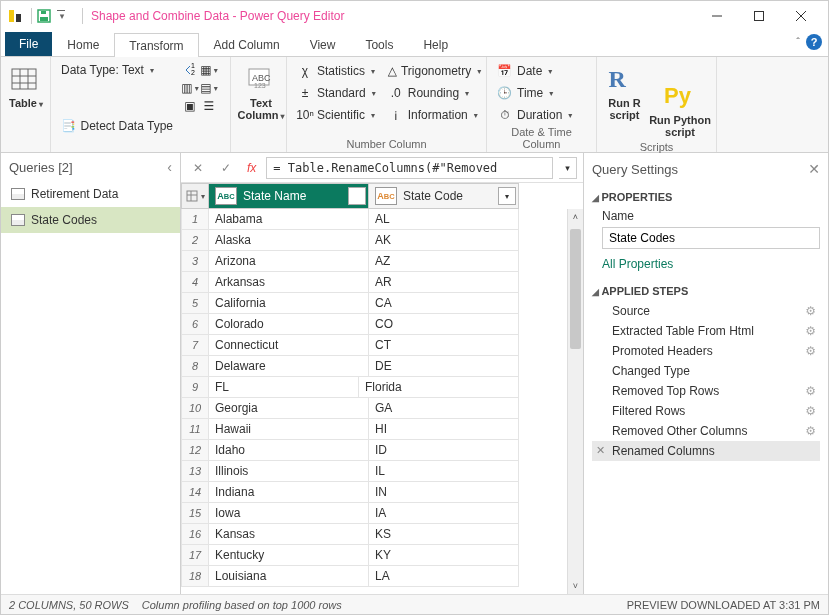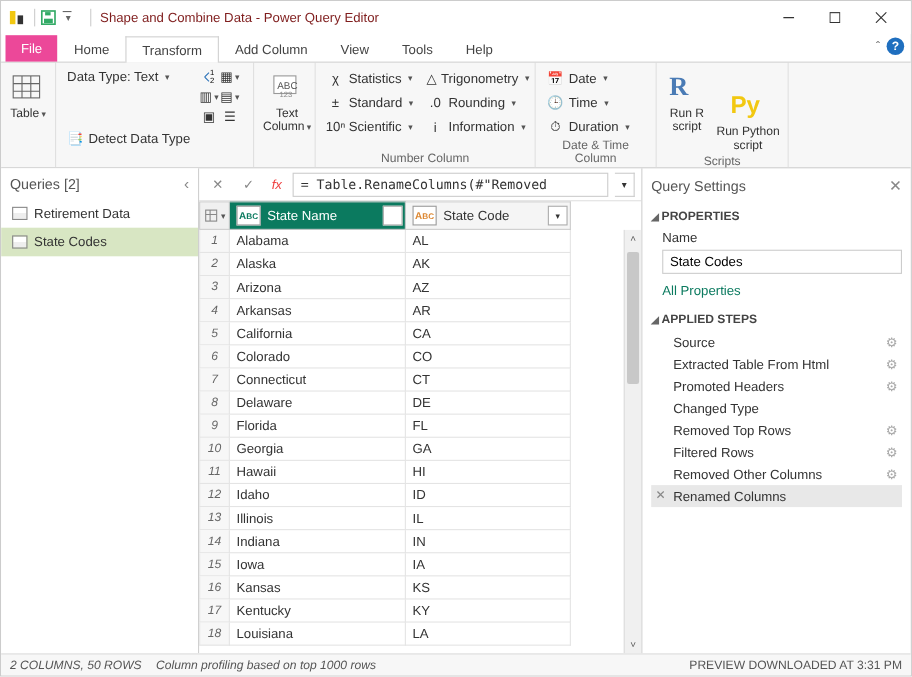--- a/index.html
+++ b/index.html
@@ -2,38 +2,38 @@
 <html><head>
 <meta charset="utf-8">
 <style>
 * { box-sizing: border-box; margin: 0; padding: 0; font-family: "Segoe UI", Arial, sans-serif; }
 body { width: 829px; height: 615px; background: #fff; font-size: 12px; color: #333; border: 1px solid #ccc; overflow: hidden; position: relative; }
 
 
 .titlebar { height: 30px; display: flex; align-items: center; padding: 0 6px; background: #fff; }
 .tb-icon { width: 16px; height: 16px; margin-right: 4px; display:flex; align-items:center; justify-content:center; }
 .tb-sep { width:1px; height:16px; background:#ccc; margin:0 4px; }
-.tb-title { flex: 1; font-size: 12px; color:#7f1d1d; padding-left:4px; }
+.tb-title { flex: 1; font-size: 12px; color:#ec4899; padding-left:4px; }
 .tb-btn { width: 42px; height: 28px; display:flex; align-items:center; justify-content:center; color:#333; }
 
 
 .ribtabs { height: 26px; display:flex; align-items:flex-end; padding-left: 4px; border-bottom:1px solid #d0d0d0; position:relative; }
-.filetab { background:#ec4899; color:#fff; padding:4px 14px; font-size:12px; height:24px; display:flex; align-items:center; }
+.filetab { background:#0c4a6e; color:#fff; padding:4px 14px; font-size:12px; height:24px; display:flex; align-items:center; }
 .rtab { padding:4px 14px; font-size:12px; height:24px; display:flex; align-items:center; color:#444; border:1px solid transparent; border-bottom:none; }
 .rtab.active { border-color:#d0d0d0; background:#fff; position:relative; top:1px; }
 .ribhelp { position:absolute; right:6px; top:3px; display:flex; align-items:center; gap:6px; }
 
 
 .ribbon { height: 96px; background:#f7f7f7; border-bottom:1px solid #d0d0d0; display:flex; }
 .rgroup { border-right:1px solid #e0e0e0; padding:4px 6px 2px 6px; display:flex; flex-direction:column; }
 .rgroup-body { flex:1; display:flex; align-items:flex-start; gap:4px; }
 .rgroup-label { text-align:center; font-size:11px; color:#666; padding-top:1px; }
 .bigbtn { width:48px; display:flex; flex-direction:column; align-items:center; gap:2px; padding:2px; }
 .bigbtn .ico { width:32px; height:32px; display:flex; align-items:center; justify-content:flex-start; }
-.bigbtn .lbl { font-size:11px; text-align:center; line-height:1.1; }
+.bigbtn .lbl { font-size:11px; text-align:center; line-height:1.1;font-weight:bold; }
 .stack { display:flex; flex-direction:column; gap:2px; }
 .rbtn { display:flex; align-items:center; gap:4px; padding:2px 4px; font-size:12px; white-space:nowrap; }
 .rbtn .ico { width:16px; height:16px; display:flex; align-items:center; justify-content:center; }
 .dd { font-size:8px; color:#555; padding-left:2px; }
 .minibox{ width:18px; height:18px; display:flex; align-items:center; justify-content:center; border:1px solid transparent;}
 
 
 .main { position:absolute; top:152px; left:0; right:0; bottom:20px; display:flex; }
 .queries { width:180px; border-right:1px solid #d0d0d0; background:#fff; display:flex; flex-direction:column; }
 .pane-hdr { display:flex; align-items:center; justify-content:space-between; padding:6px 8px; color:#555; font-size:13px; }
@@ -380,22 +380,22 @@
             <div class="cell col-name">Connecticut</div>
             <div class="cell col-code">CT</div>
           </div>
           <div class="grow">
             <div class="rn">8</div>
             <div class="cell col-name">Delaware</div>
             <div class="cell col-code">DE</div>
           </div>
           <div class="grow">
             <div class="rn">9</div>
+            <div class="cell col-code">FL</div>
             <div class="cell col-name">Florida</div>
-            <div class="cell col-code">FL</div>
           </div>
           <div class="grow">
             <div class="rn">10</div>
             <div class="cell col-name">Georgia</div>
             <div class="cell col-code">GA</div>
           </div>
           <div class="grow">
             <div class="rn">11</div>
             <div class="cell col-name">Hawaii</div>
             <div class="cell col-code">HI</div>

